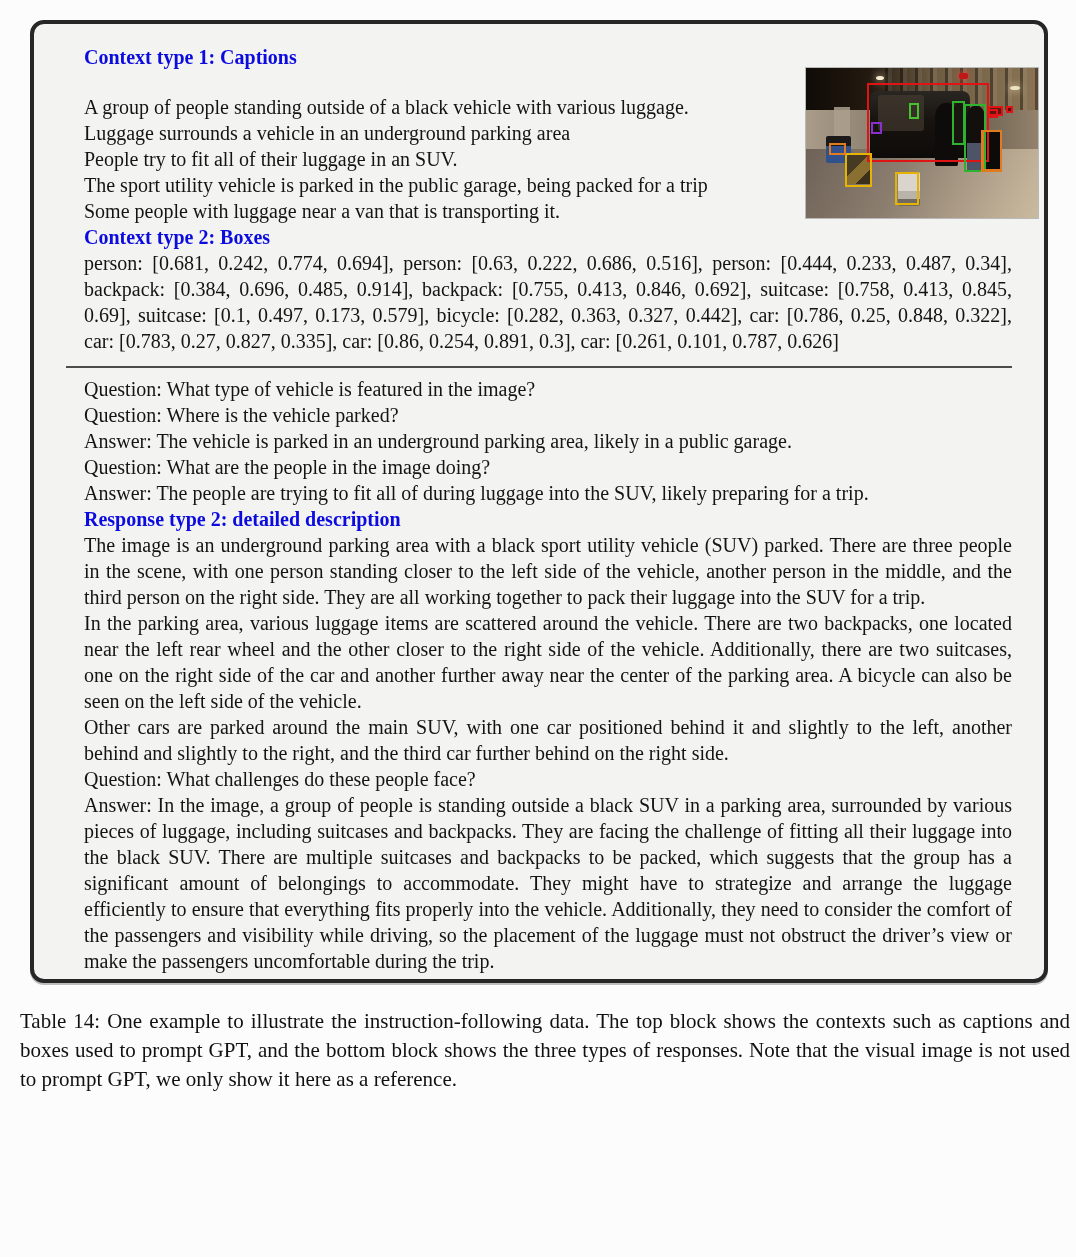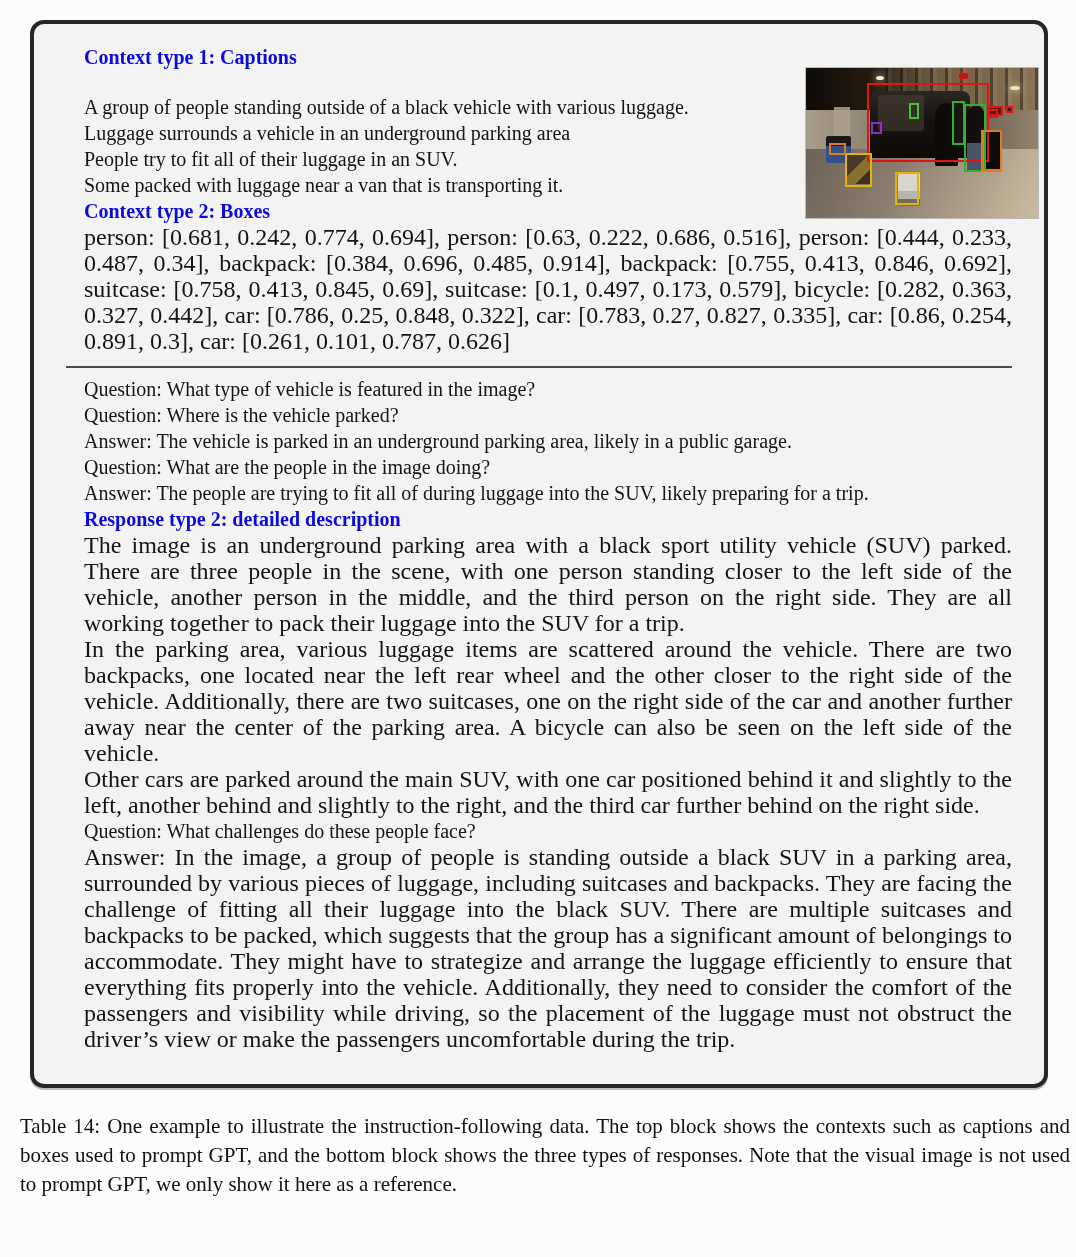--- a/index.html
+++ b/index.html
@@ -9,36 +9,36 @@
     font-family: "Liberation Serif", "DejaVu Serif", serif;
     color: #141414;
   }
   .figure-box {
     box-sizing: border-box;
     width: 1018px;
     margin: 20px 0 0 30px;
     background: #f3f3f1;
     border: 4px solid #262626;
     border-radius: 14px;
-    padding: 20px 32px 32px 50px;
+    padding: 20px 32px 5px 50px;
     box-shadow: 0 2px 0 rgba(0,0,0,0.25);
   }
   .heading {
     font-size: 20px;
     line-height: 26px;
     font-weight: bold;
     color: #0b0be0;
   }
   .bodyline {
     font-size: 20px;
     line-height: 26px;
     white-space: nowrap;
   }
   .para {
-    font-size: 24px;
+    font-size: 20px;
     line-height: 26px;
     text-align: justify;
     margin: 0;
   }
   .context-block { position: relative; }
   .captions-group { max-width: 718px; margin-top: 24px; }
   .captions-group .bodyline { white-space: normal; }
   .reference-photo {
     position: absolute;
     top: 24px;
@@ -137,21 +137,22 @@
         <div class="bbox" style="left: 78.6%; top: 25%; width: 6.2%; height: 7.2%; border-color: rgb(224, 20, 20);"></div>
         <div class="bbox" style="left: 78.3%; top: 27%; width: 4.4%; height: 6.5%; border-color: rgb(224, 20, 20);"></div>
         <div class="bbox" style="left: 86%; top: 25.4%; width: 3.1%; height: 4.6%; border-color: rgb(224, 20, 20);"></div>
       </div>
 
     <div class="heading">Context type 1: Captions</div>
     <div class="captions-group">
       <div class="bodyline">A group of people standing outside of a black vehicle with various luggage.</div>
       <div class="bodyline">Luggage surrounds a vehicle in an underground parking area</div>
       <div class="bodyline">People try to fit all of their luggage in an SUV.</div>
-      <div class="bodyline">Some packed with luggage near a van that is transporting it.</div>
+      <div class="bodyline">The sport utility vehicle is parked in the public garage, being packed for a trip</div>
+      <div class="bodyline">Some people with luggage near a van that is transporting it.</div>
     </div>
     <div class="heading">Context type 2: Boxes</div>
     <p class="para">person: [0.681, 0.242, 0.774, 0.694], person: [0.63, 0.222, 0.686, 0.516], person: [0.444, 0.233, 0.487, 0.34], backpack: [0.384, 0.696, 0.485, 0.914], backpack: [0.755, 0.413, 0.846, 0.692], suitcase: [0.758, 0.413, 0.845, 0.69], suitcase: [0.1, 0.497, 0.173, 0.579], bicycle: [0.282, 0.363, 0.327, 0.442], car: [0.786, 0.25, 0.848, 0.322], car: [0.783, 0.27, 0.827, 0.335], car: [0.86, 0.254, 0.891, 0.3], car: [0.261, 0.101, 0.787, 0.626]</p>
   </div>
 
   <hr class="divider">
 
   <div class="responses-block">
     <div class="bodyline">Question: What type of vehicle is featured in the image?</div>
     <div class="bodyline">Question: Where is the vehicle parked?</div>

